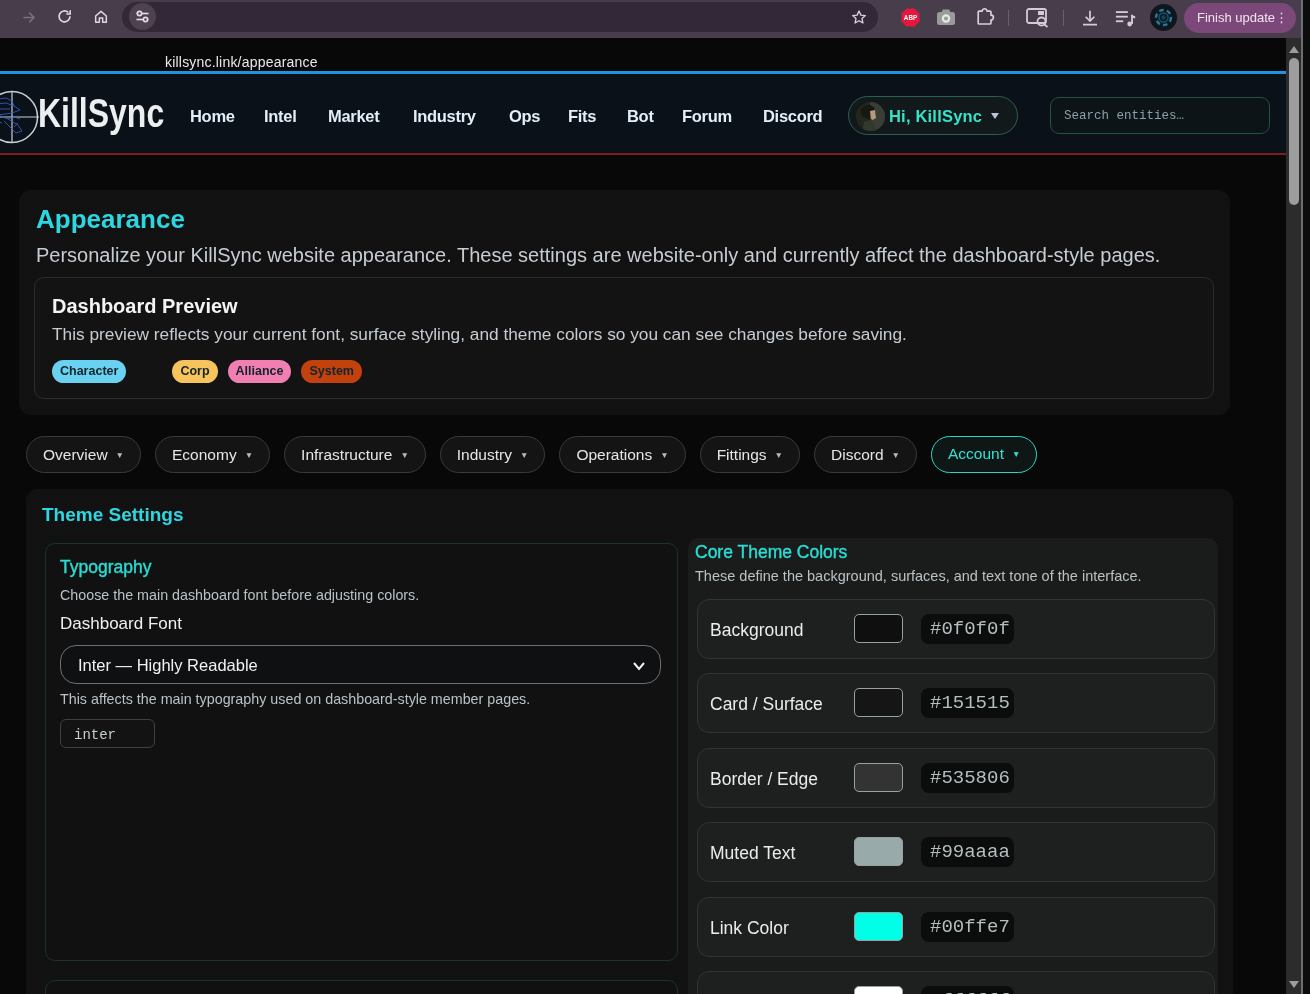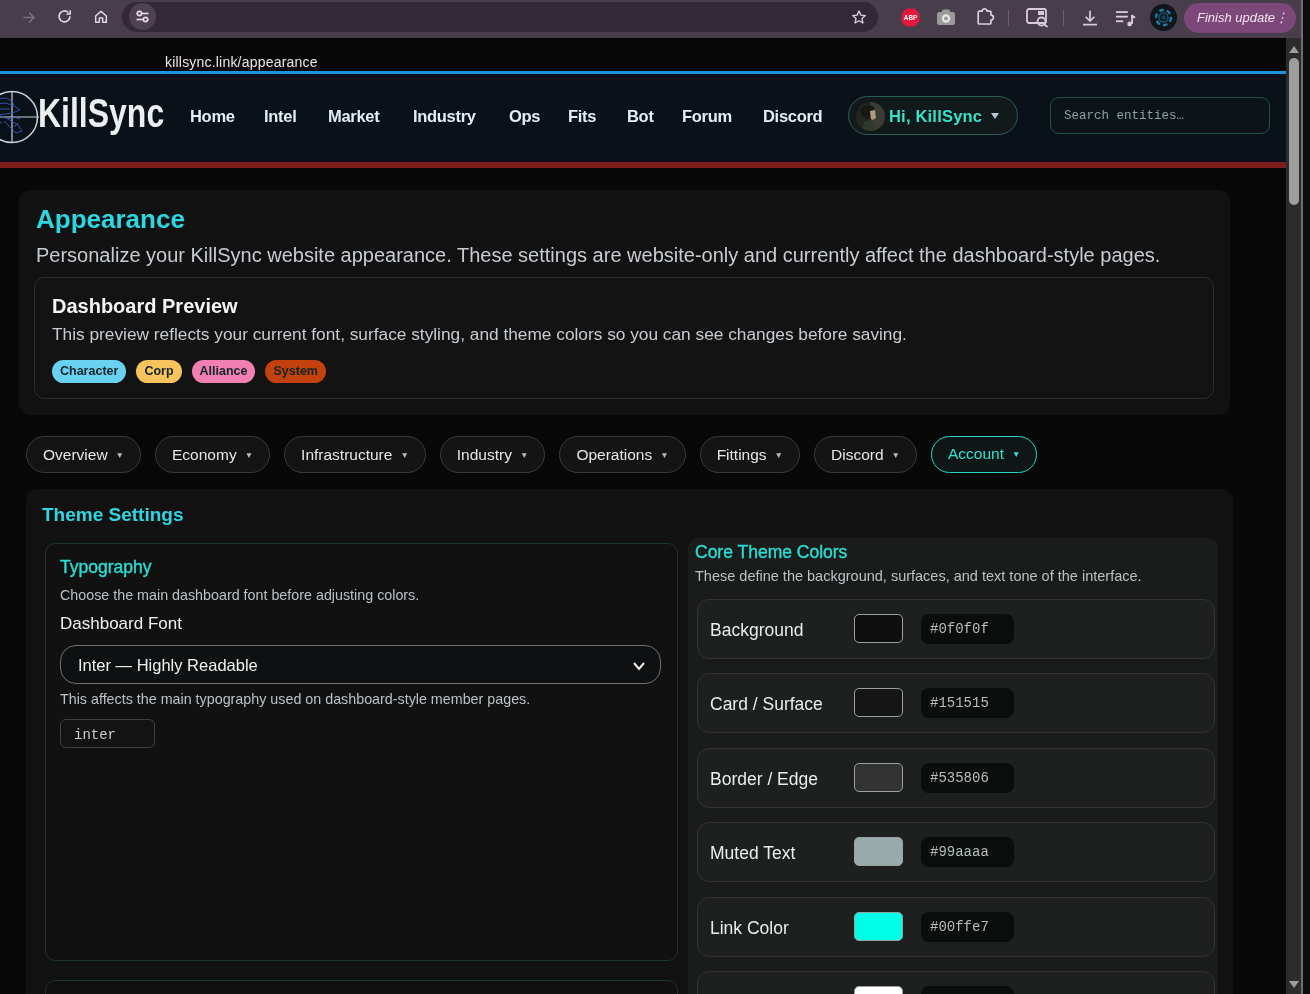--- a/index.html
+++ b/index.html
@@ -5,35 +5,35 @@
   * { margin:0; padding:0; box-sizing:border-box; }
   html,body { width:1310px; height:994px; background:#000; overflow:hidden; }
   #root { position:relative; width:1310px; height:994px; font-family:"Liberation Sans", sans-serif; overflow:hidden; background:#080809; }
   .abs { position:absolute; }
 
   
   #chrome { position:absolute; left:0; top:0; width:1303px; height:38px; background:#483d4b; }
   #addr { position:absolute; left:122px; top:2px; width:756px; height:30px; border-radius:15px; background:#332838; }
   #addr .url { position:absolute; left:43px; top:7px; font-size:14px; color:#ece5ec; letter-spacing:.2px;margin-top:45px; }
   .cicon { position:absolute; top:0; }
-  #finish { position:absolute; left:1184px; top:3px; width:112px; height:30px; border-radius:15px; background:#7c4879; color:#f3e3f1; font-size:13px; line-height:30px; text-align:left; padding-left:13px;font-style:italic; }
+  #finish { position:absolute; left:1184px; top:3px; width:112px; height:30px; border-radius:15px; background:#7c4879; color:#f3e3f1; font-size:13px; line-height:30px; text-align:left; padding-left:13px; }
   #finish .dots { position:absolute; right:8px; top:0; font-size:13px; color:#f3e3f1; letter-spacing:0; }
   .vsep { position:absolute; top:10px; width:1px; height:16px; background:#6b5f6b; }
 
   
   #wedge { position:absolute; left:1301px; top:0; width:2px; height:994px; background:#6e6e6e; }
   #wblack { position:absolute; left:1303px; top:0; width:7px; height:994px; background:#0c0c0c; }
 
   
   #sbar { position:absolute; left:1286px; top:38px; width:15px; height:956px; background:#2c2c2c; }
   #sthumb { position:absolute; left:2.5px; top:20px; width:10px; height:147px; background:#9d9d9d; border-radius:5px; }
   .sarrow { position:absolute; left:2.5px; width:0; height:0; border-left:5px solid transparent; border-right:5px solid transparent; }
 
   
-  #hdr { position:absolute; left:0; top:71px; width:1286px; height:97px; background:#0b1118; border-top:3px solid #1f93dd; border-bottom:6px solid #7f1d1d; }
+  #hdr { position:absolute; left:0; top:71px; width:1286px; height:84px; background:#0b1118; border-top:3px solid #1f93dd; border-bottom:2px solid #7f1d1d; }
   .nav { position:absolute; top:33px; font-size:16.5px; font-weight:bold; color:#e2eef8; letter-spacing:-0.3px; }
   #userpill { position:absolute; left:848px; top:96px; width:170px; height:39px; border-radius:20px; border:1px solid #2b5f56; background:#11191b; }
   #userpill .hi { position:absolute; left:40px; top:10px; font-size:16.5px; font-weight:bold; color:#36e2c8; letter-spacing:.2px; }
   #userpill .caret { position:absolute; left:142px; top:16px; width:0; height:0; border-left:4.5px solid transparent; border-right:4.5px solid transparent; border-top:6px solid #b9c6da; }
   #search { position:absolute; left:1050px; top:97px; width:220px; height:37px; border-radius:9px; border:1px solid #235148; background:#0c1417; }
   #search span { position:absolute; left:13px; top:11px; font-family:"Liberation Mono", monospace; font-size:12.5px; color:#8ba1a9; }
 
   
   .card-outer { position:absolute; background-color:#131314; background-image:linear-gradient(45deg, #101011 25%, transparent 25%, transparent 75%, #101011 75%),linear-gradient(45deg, #101011 25%, transparent 25%, transparent 75%, #101011 75%); background-size:4px 4px; background-position:0 0, 2px 2px; border-radius:12px; }
   .cyan-h { color:#2dd7e2; font-weight:bold; }
@@ -53,21 +53,21 @@
   #corepanel { position:absolute; left:662px; top:49px; width:530px; height:500px; background:#1a1b1b; border-radius:10px; }
 
   #select { position:absolute; left:14px; top:101px; width:601px; height:39px; border:1px solid #6f6f6f; border-radius:16px; background:#0f1011; }
   #select .txt { position:absolute; left:17px; top:10px; font-size:16.5px; color:#f0f2f2; }
   #interbox { position:absolute; left:14px; top:175px; width:95px; height:29px; border:1px solid #404040; border-radius:6px; background:#131313; }
   #interbox span { position:absolute; left:13px; top:7px; font-family:"Liberation Mono", monospace; font-size:14px; color:#c8cfcf; }
 
   .crow { position:absolute; left:9px; width:518px; height:60px; background:#1e1f1f; border:1px solid #333; border-radius:12px; }
   .crow .lbl { position:absolute; left:12px; top:20px; font-size:17.5px; color:#e9edee; }
   .crow .sw { position:absolute; left:156px; top:14px; width:49px; height:29px; border:1px solid #97a1a1; border-radius:5px; }
-  .crow .hex { position:absolute; left:223px; top:14px; width:93px; height:30px; background:#0b0c0c; border-radius:8px; font-family:"Liberation Mono", monospace; font-size:14px; color:#b3bfbf; line-height:30px; padding-left:9px; }
+  .crow .hex { position:absolute; left:223px; top:14px; width:93px; height:30px; background:#0b0c0c; border-radius:8px; font-family:"Liberation Mono", monospace; font-size:19px; color:#b3bfbf; line-height:30px; padding-left:9px; }
 </style>
 </head>
 <body>
 <div id="root">
 
   <div id="hdr">
     <svg class="abs" style="left:-16px; top:15px;" width="64" height="60" viewBox="0 0 64 60">
       <circle cx="28" cy="28" r="25.5" fill="none" stroke="#c8d1d8" stroke-width="1.5"></circle>
       <line x1="28" y1="2" x2="28" y2="54" stroke="#c8d1d8" stroke-width="1.2"></line>
       <line x1="0" y1="28" x2="55" y2="28" stroke="#c8d1d8" stroke-width="1.2"></line>
@@ -114,21 +114,21 @@
       <span>Search entities…</span>
     </div>
 
   <div class="card-outer" style="left:19px; top:190px; width:1211px; height:225px;">
     <div class="abs cyan-h" style="left:17px; top:14px; font-size:26px;">Appearance</div>
     <div class="abs grey-p" style="left:17px; top:54px;">Personalize your KillSync website appearance. These settings are website-only and currently affect the dashboard-style pages.</div>
     <div id="prevcard">
       <div class="abs" style="left:17px; top:17px; font-size:20px; font-weight:bold; color:#f4f4f4;">Dashboard Preview</div>
       <div class="abs" style="left:17px; top:46px; font-size:17.3px; color:#c6ccd1;">This preview reflects your current font, surface styling, and theme colors so you can see changes before saving.</div>
       <div class="abs" style="left:17px; top:82px;">
-        <span class="badge" style="background:#69d2f1;">Character</span><span class="badge" style="background:#f6c35c;">Corp</span><span class="badge" style="background:#f17fb2;">Alliance</span><span class="badge" style="background:#c2410c;">System</span>
+        <span class="badge" style="background:#69d2f1;">Character</span><span class="badge" style="background:#f6c35c;margin-left:36px;">Corp</span><span class="badge" style="background:#f17fb2;">Alliance</span><span class="badge" style="background:#c2410c;">System</span>
       </div>
     </div>
   </div>
 
   <div id="tabs">
     <span class="tab">Overview<span class="tc">▼</span></span>
     <span class="tab">Economy<span class="tc">▼</span></span>
     <span class="tab">Infrastructure<span class="tc">▼</span></span>
     <span class="tab">Industry<span class="tc">▼</span></span>
     <span class="tab">Operations<span class="tc">▼</span></span>

